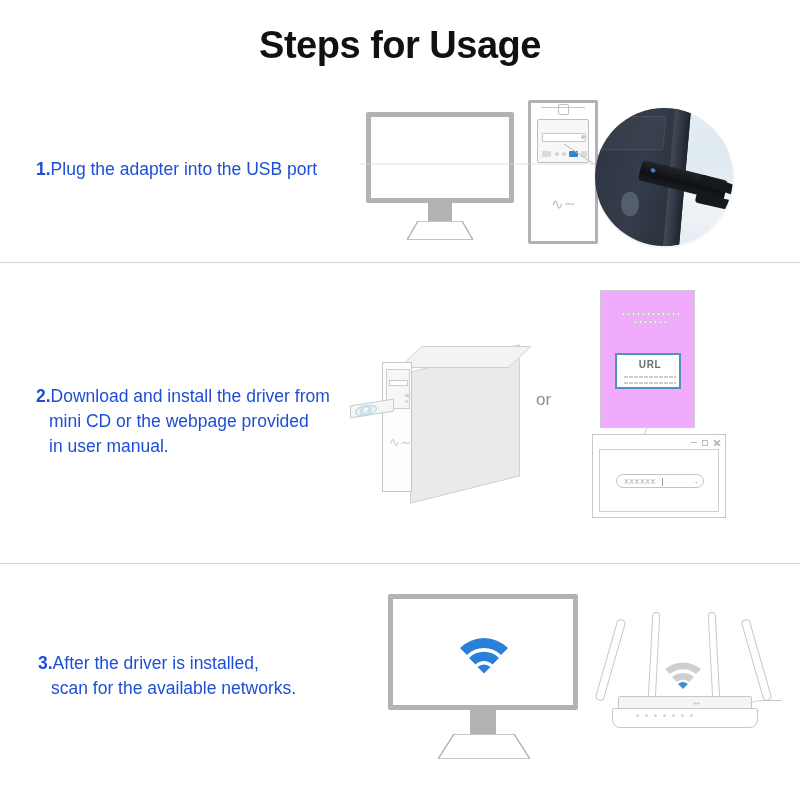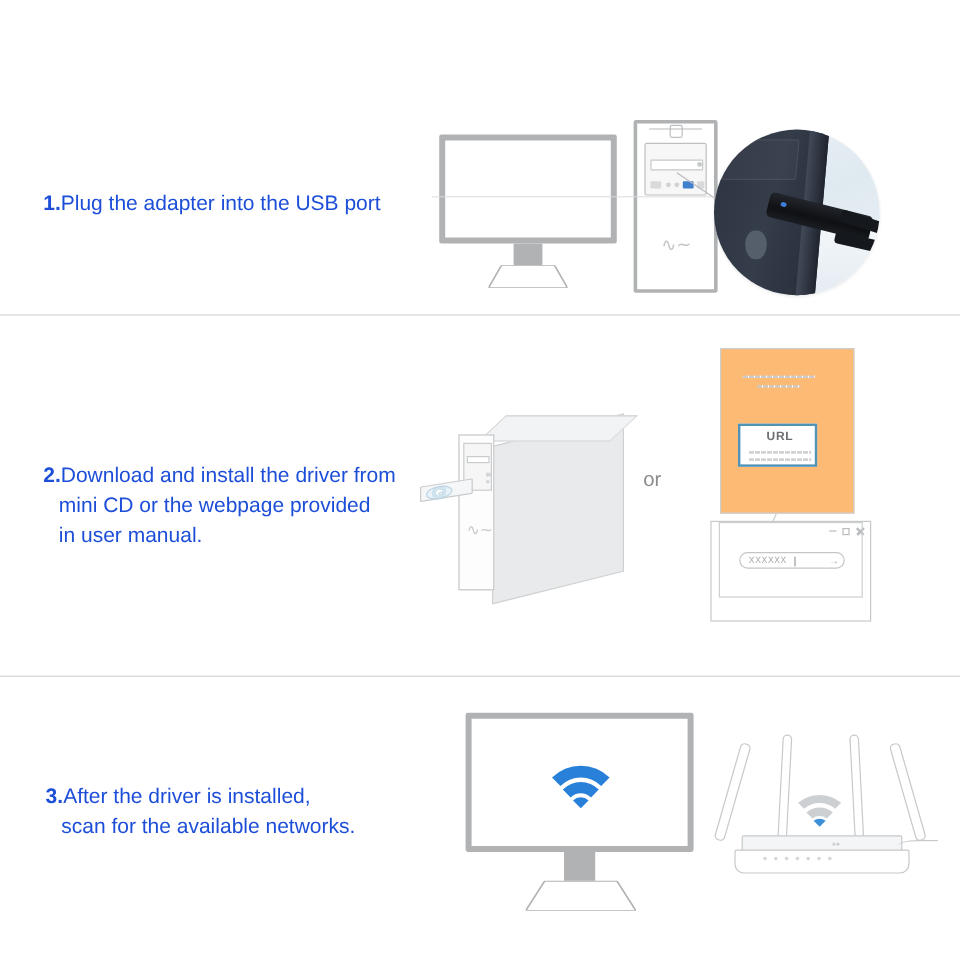--- a/index.html
+++ b/index.html
@@ -236,22 +236,22 @@
     background: #ffffff; border: 1px solid #c8d9e4; border-radius: 50%;
   }
   #or-label {
     position: absolute; left: 176px; top: 60px;
     font-size: 17px; color: #8a8d90;
   }
 
   
   #doc {
     position: absolute; left: 240px; top: -40px;
-    width: 112px; height: 138px;
-    background: #fdba74;
+    width: 95px; height: 138px;
+    background: #f0abfc;
     border: 1.3px solid #cbcdcf;
   }
   .squig-line {
     position: absolute;
     height: 2px;
     background: repeating-linear-gradient(90deg, #c9cbcd 0 4px, #ffffff 4px 5px);
     opacity: .95;
   }
   #doc-h1 { left: 18px; top: 22px; width: 60px; }
   #doc-h2 { left: 30px; top: 30px; width: 36px; }
@@ -284,21 +284,21 @@
   .ctrl-min { width: 6px; height: 1.5px; background: #b9bbbd; }
   .ctrl-max { width: 6px; height: 6px; border: 1.5px solid #b9bbbd; }
   .ctrl-close { width: 7px; height: 7px; position: relative; }
   .ctrl-close::before, .ctrl-close::after {
     content: ""; position: absolute; left: 0; top: 3px;
     width: 8px; height: 1.5px; background: #b9bbbd;
   }
   .ctrl-close::before { transform: rotate(45deg); }
   .ctrl-close::after  { transform: rotate(-45deg); }
   #browser-canvas {
-    position: absolute; left: 6px; top: 0;
+    position: absolute; left: 6px; top: 14px;
     width: 120px; height: 63px;
     border: 1.2px solid #cdcfd1;
   }
   #addrbar {
     position: absolute; left: 16px; top: 24px;
     width: 88px; height: 14px;
     border: 1.3px solid #c3c5c7;
     border-radius: 7px;
     background: #ffffff;
   }
@@ -367,20 +367,21 @@
     border-top: 1.3px solid #c6c8ca;
     border-radius: 50% 0 0 0;
   }
   #router-wifi { position: absolute; left: 64px; top: 54px; width: 42px; height: 32px; }
 </style>
 </head>
 <body>
 
 <div id="page">
 
+  <div class="title" id="page-title">Steps for Usage</div>
 
   <div class="divider" id="divider-1"></div>
   <div class="divider" id="divider-2"></div>
 
   <div class="step-text" id="step-text-1"><span class="num">1.</span><span>Plug the adapter into the USB port</span></div>
 
   <div id="art1">
 
     <div class="mon-frame" id="m1-frame"></div>
     <div class="mon-neck" id="m1-neck"></div>

